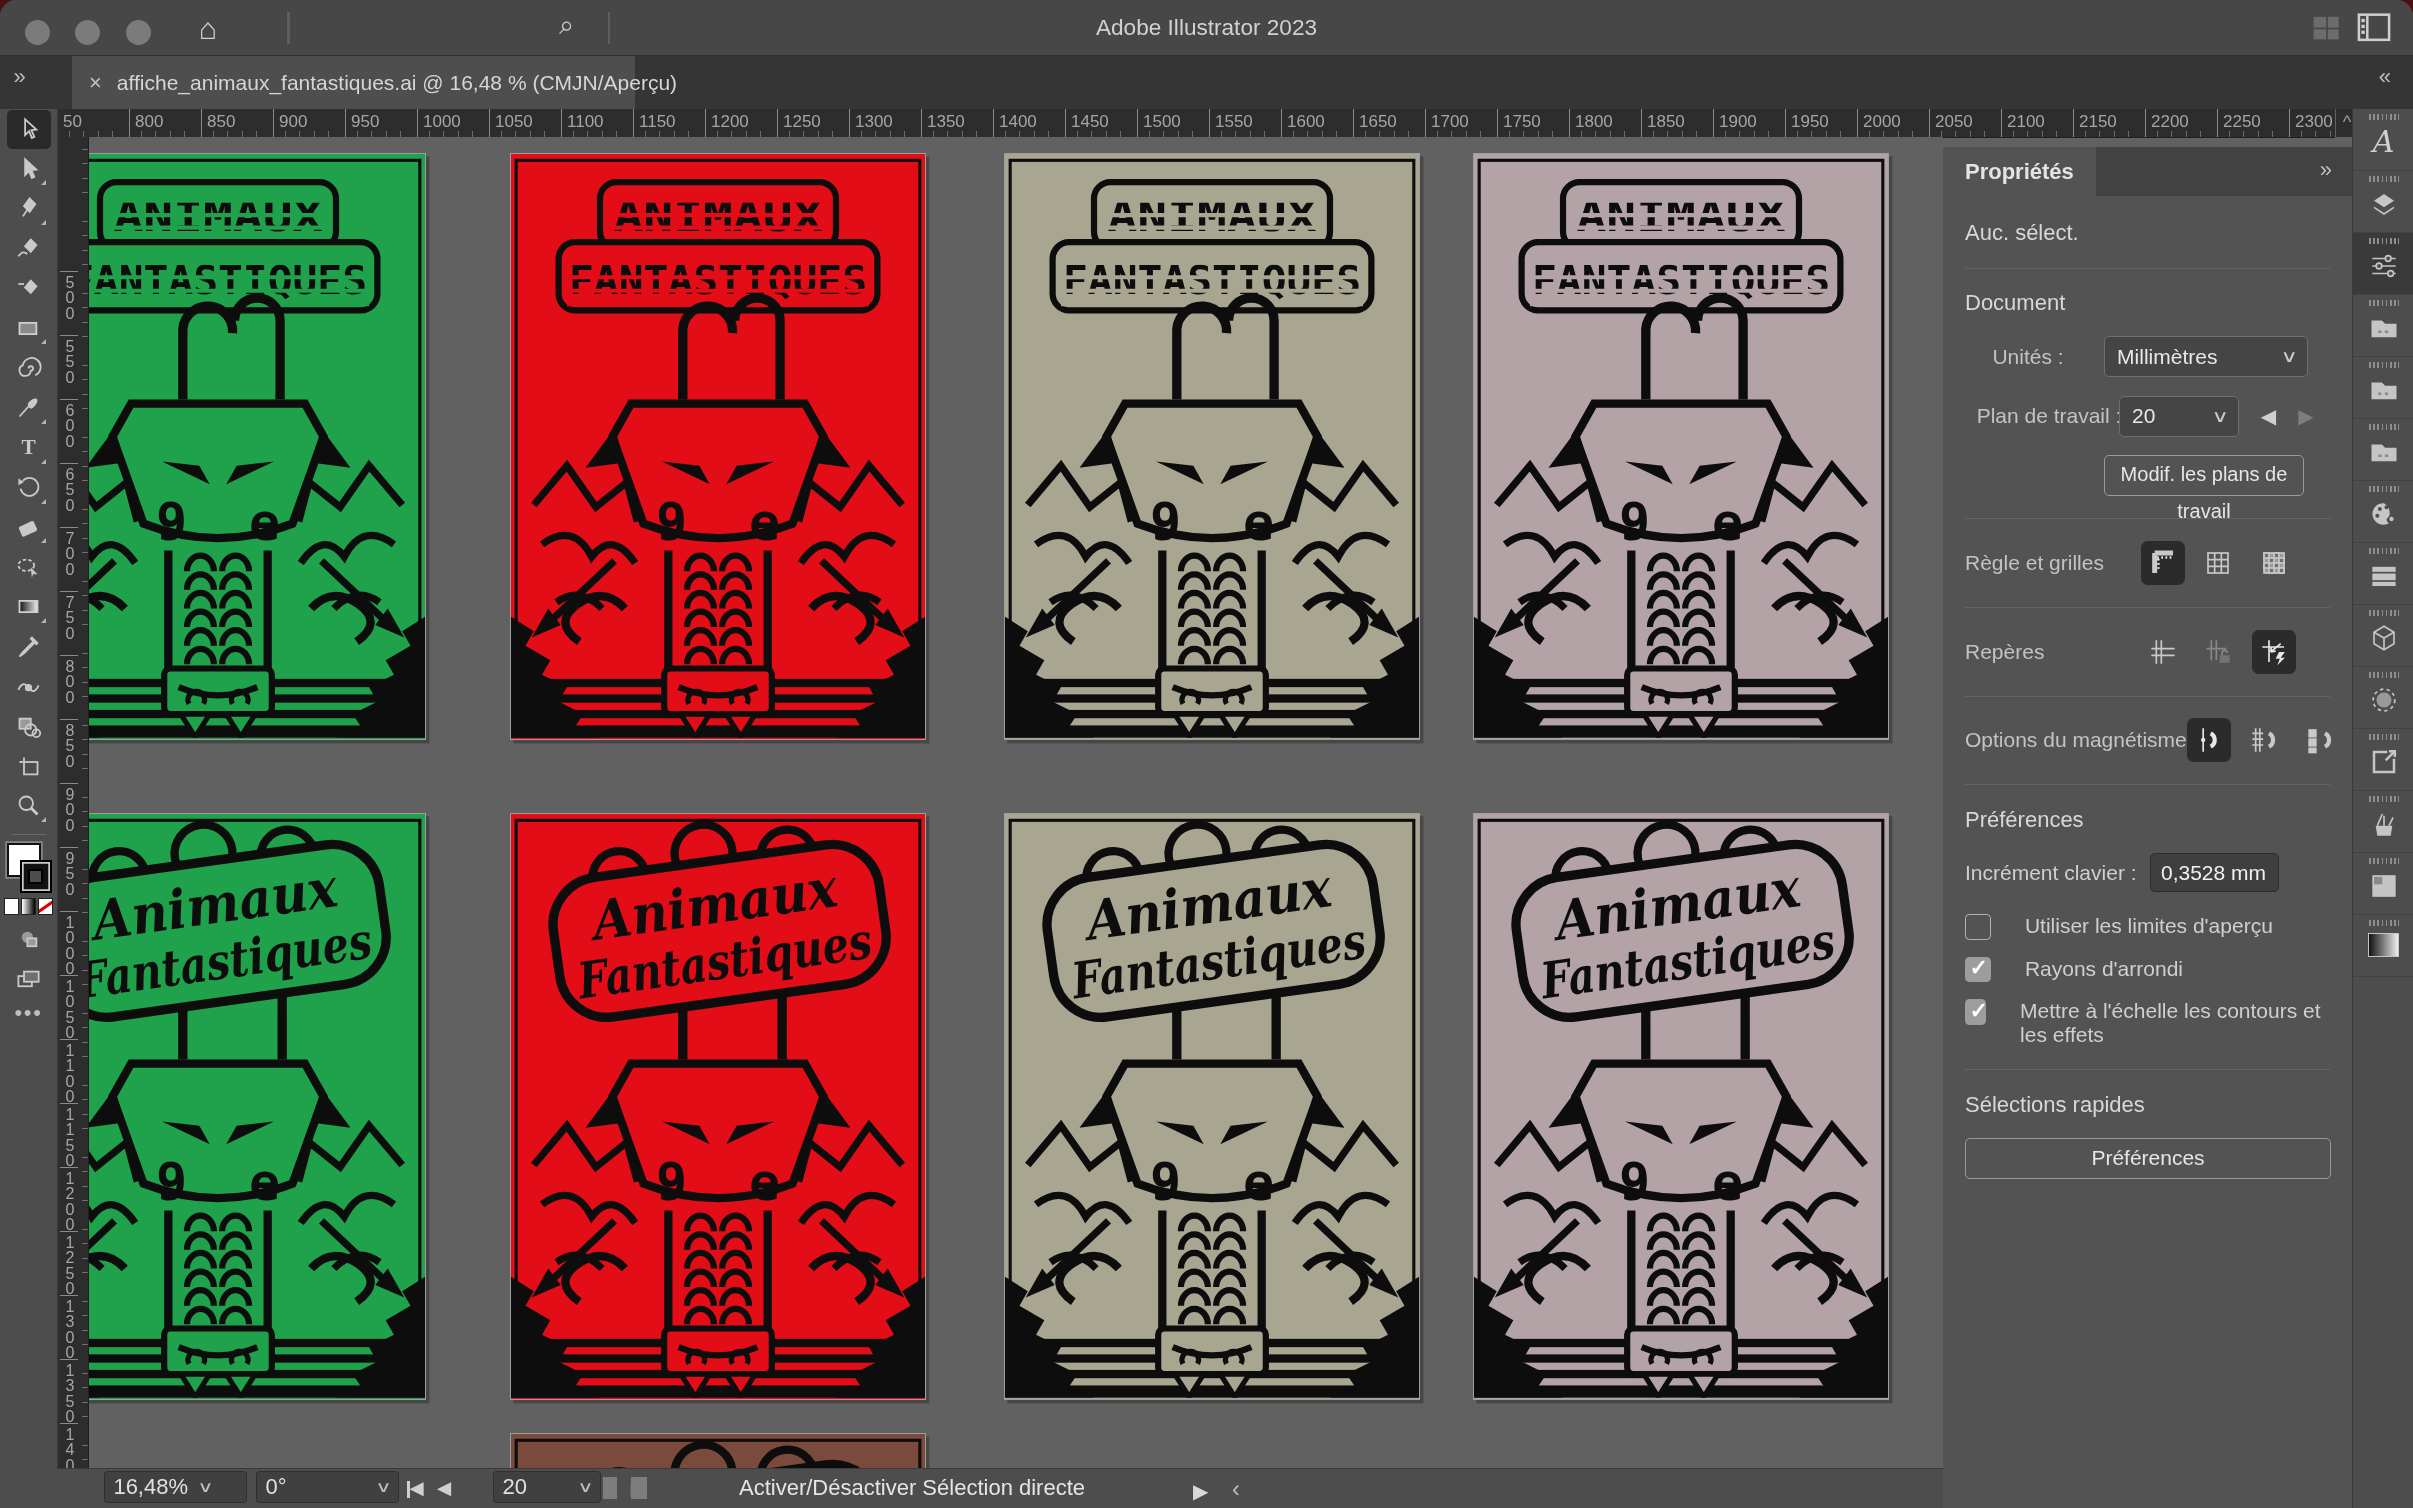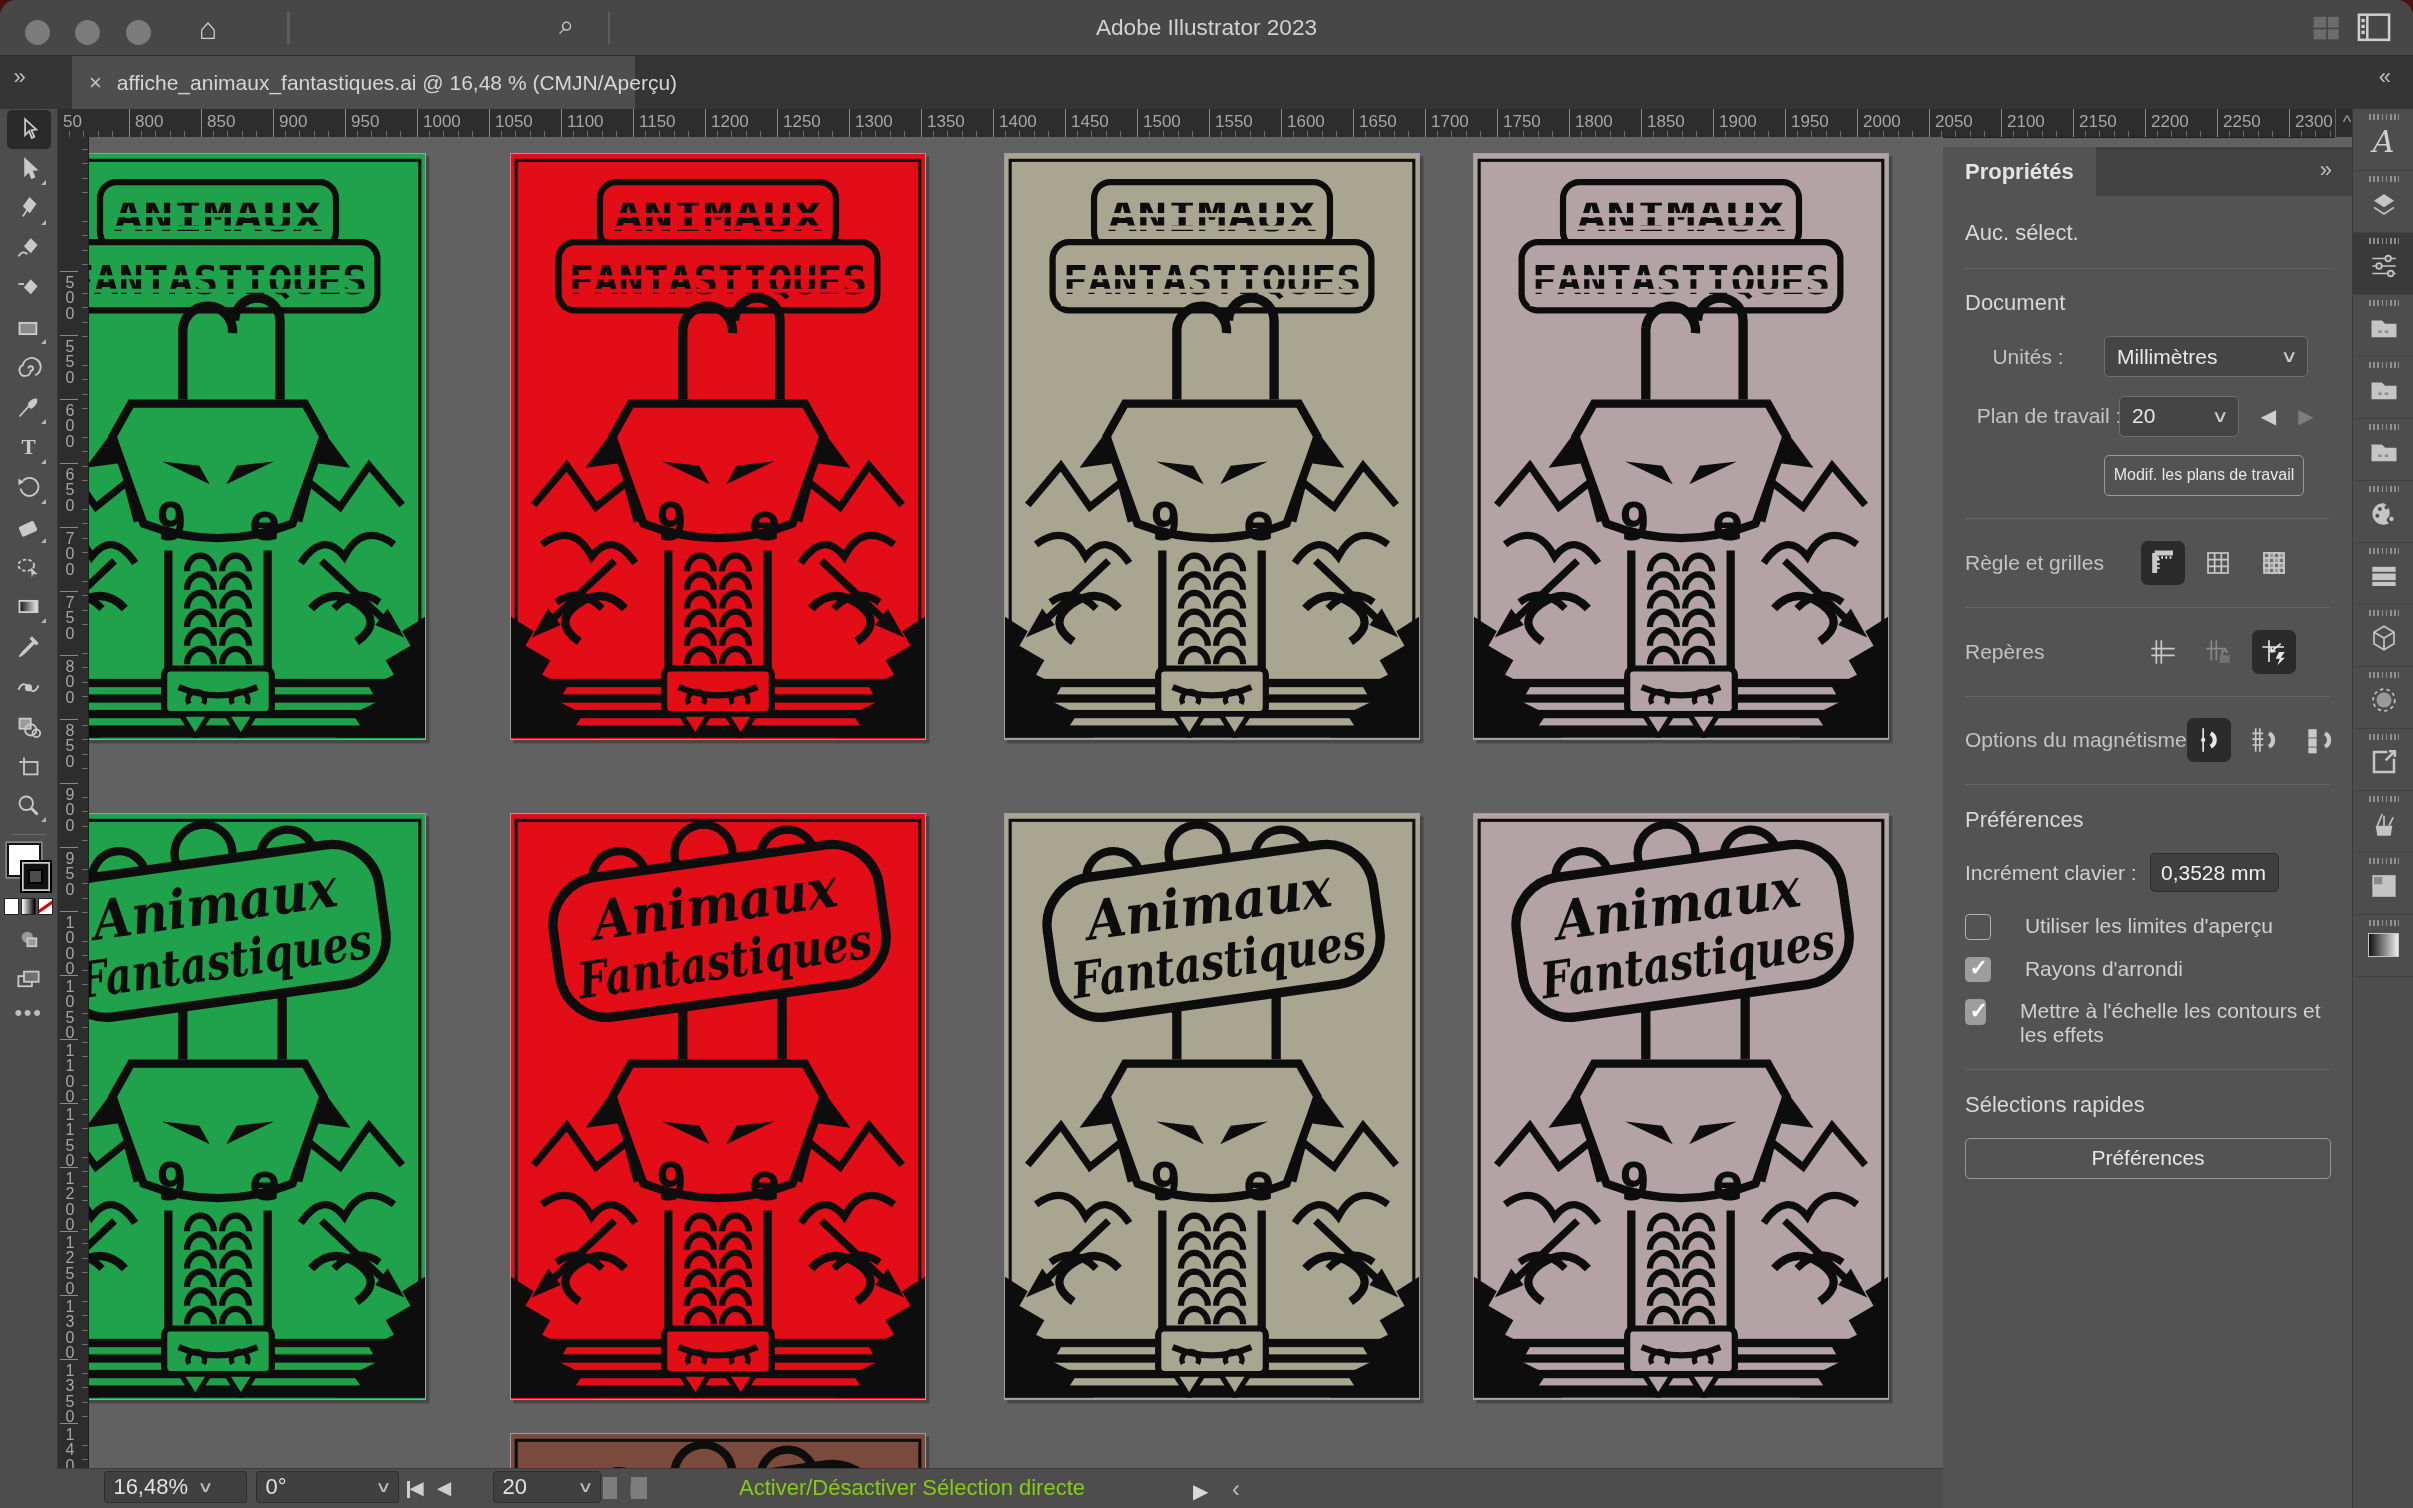--- a/index.html
+++ b/index.html
@@ -75,21 +75,21 @@
   .flabel{width:126px;text-align:center;margin-right:13.4px;color:#c3c3c3;}
   .flabel.wide{width:168px;}
   .select{background:#454545;border:0.8px solid #6f6f6f;border-radius:5px;height:39px;display:flex;align-items:center;
     padding:0 11.7px;color:#e8e8e8;position:relative;}
   .select .cv{margin-left:auto;color:#c9c9c9;font-size:17px;transform:scaleX(1.4);}
   .sel-units{width:178px;gap:47px;}
   .sel-ab{width:94px;}
   .navarrow{font-size:20px;margin-left:22px;color:#cfcfcf;}
   .navarrow.dim{color:#7d7d7d;}
   .btn{border:0.8px solid #9a9a9a;border-radius:5px;height:39px;line-height:37px;text-align:center;color:#e6e6e6;}
-  .btn.modif{margin:3.4px 0 5px 139px;width:198px;font-size:16px;}
+  .btn.modif{margin:3.4px 0 5px 139px;width:198px;font-size:20px;}
   .iconrow{display:flex;align-items:center;margin:22px 0;}
   .iconrow .lbl{flex:0 0 auto;color:#c3c3c3;}
   .ibtns{display:flex;gap:11.7px;margin-left:auto;margin-right:34px;}
   .ibtn{width:44px;height:44px;border-radius:6.7px;display:flex;align-items:center;justify-content:center;}
   .ibtn svg{width:30px;height:30px;stroke:#c9c9c9;fill:none;stroke-width:2;}
   .ibtn.active{background:#2b2b2b;}
   .ibtn.dim svg{opacity:.45;}
   .kbd{display:flex;align-items:center;margin:17px 0 22px;}
   .kbdfield{background:#3f3f3f;border:0.8px solid #2c2c2c;border-radius:5px;height:37px;line-height:37px;
     padding:0 10px;margin-left:13.4px;color:#f0f0f0;width:107px;white-space:nowrap;overflow:hidden;}
@@ -112,21 +112,21 @@
     color:#e0e0e0;font-size:22px;}
   .sfield{position:absolute;bottom:5px;height:30px;line-height:30px;background:#404040;border:0.8px solid #2e2e2e;
     border-radius:3.4px;padding:0 8.4px;display:flex;align-items:center;}
   .sfield .cv{margin-left:11.7px;color:#bdbdbd;font-size:15px;transform:scaleX(1.5);}
   .szoom{left:47px;width:124px;}
   .srot{left:199px;width:124px;}
   .snav{position:absolute;left:350px;bottom:5px;height:30px;display:flex;align-items:center;gap:13.4px;color:#cfcfcf;font-size:18.4px;}
   .snav .bar{display:inline-block;width:2.5px;height:17px;background:#cfcfcf;vertical-align:middle;}
   .snav .dim,.snav .dim .bar{color:#7d7d7d;background:#7d7d7d;}
   .sab{left:436px;width:89px;}
-  .saction{position:absolute;left:587px;width:536px;text-align:center;bottom:5px;height:30px;line-height:30px;color:#84cc16;}
+  .saction{position:absolute;left:587px;width:536px;text-align:center;bottom:5px;height:30px;line-height:30px;color:#e5e5e5;}
   .sarr{position:absolute;left:1136px;bottom:5px;color:#d9d9d9;font-size:20px;}
   .sang{position:absolute;left:1175px;bottom:5px;color:#bdbdbd;font-size:23.5px;}
   
   .px-t{font-family:"DejaVu Sans Mono",monospace;font-weight:bold;fill:#0d0d0d;}
   .sc-t{font-family:"DejaVu Serif",serif;font-style:italic;font-weight:bold;fill:#0d0d0d;}
   .eye-t{font-family:"DejaVu Sans Mono",monospace;font-weight:bold;fill:#0d0d0d;}
 </style>
 </head>
 <body>
 

